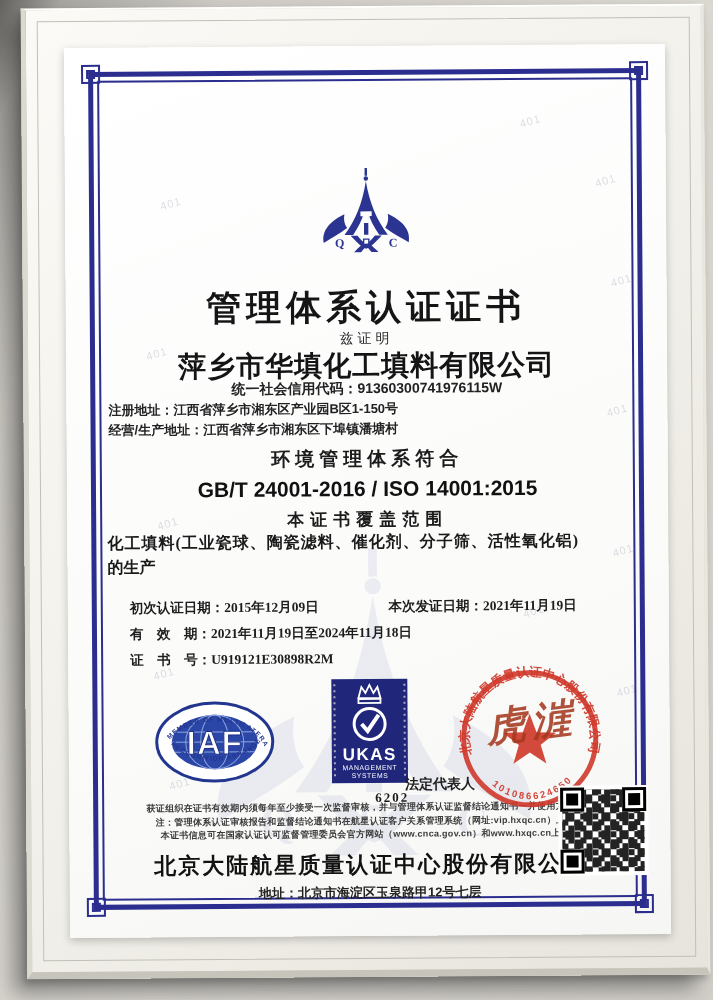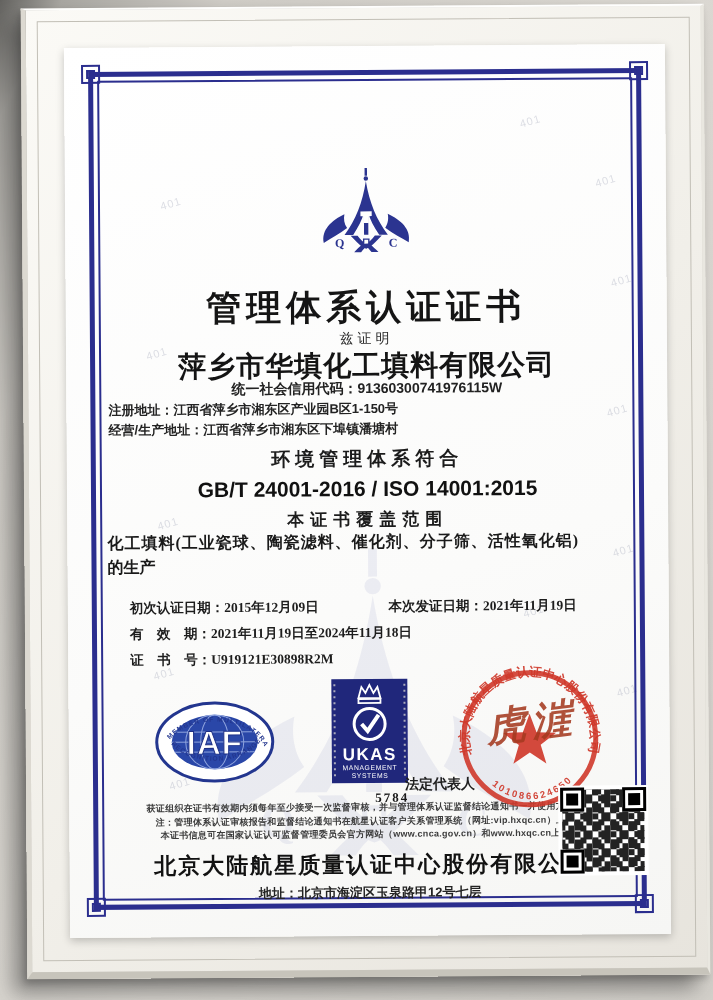--- a/index.html
+++ b/index.html
@@ -177,21 +177,21 @@
           <g transform="translate(39,7)" stroke="#fff" stroke-width="1.8" fill="none">
             <path d="M-11 13 L-8 2 L-4 8 L0 0 L4 8 L8 2 L11 13 Z"></path>
             <rect x="-11" y="14" width="22" height="4"></rect>
           </g>
           <circle cx="39" cy="46" r="15.5" stroke="#fff" stroke-width="3" fill="none"></circle>
           <path d="M31 46 L37 53 L48 37" stroke="#fff" stroke-width="4" fill="none"></path>
           <text x="39" y="82" font-size="17" font-weight="bold" text-anchor="middle" fill="#fff" letter-spacing="1.5">UKAS</text>
           <text x="39" y="92" font-size="6.8" text-anchor="middle" fill="#fff" letter-spacing=".6">MANAGEMENT</text>
           <text x="39" y="100" font-size="6.8" text-anchor="middle" fill="#fff" letter-spacing=".6">SYSTEMS</text>
         </svg>
-        <div class="ukas-num">5784</div>
+        <div class="ukas-num">6202</div>
       </div>
 
       <div class="abs legal-rep">法定代表人</div>
       <svg class="abs seal" viewBox="0 0 170 170">
         <circle cx="85" cy="82" r="66" stroke="#cf392b" stroke-width="5" fill="none" opacity=".9"></circle>
         <path fill="#cf392b" opacity=".92" d="M85 57 L91.8 75.4 L111.4 76 L95.9 88 L101.5 106.8 L85 95.7 L68.5 106.8 L74.1 88 L58.6 76 L78.2 75.4 Z"></path>
         <defs>
           <path id="sealTop" d="M27 99 A61 61 0 1 1 143 99"></path>
           <path id="sealBot" d="M44 125 A57 57 0 0 0 126 125"></path>
         </defs>

